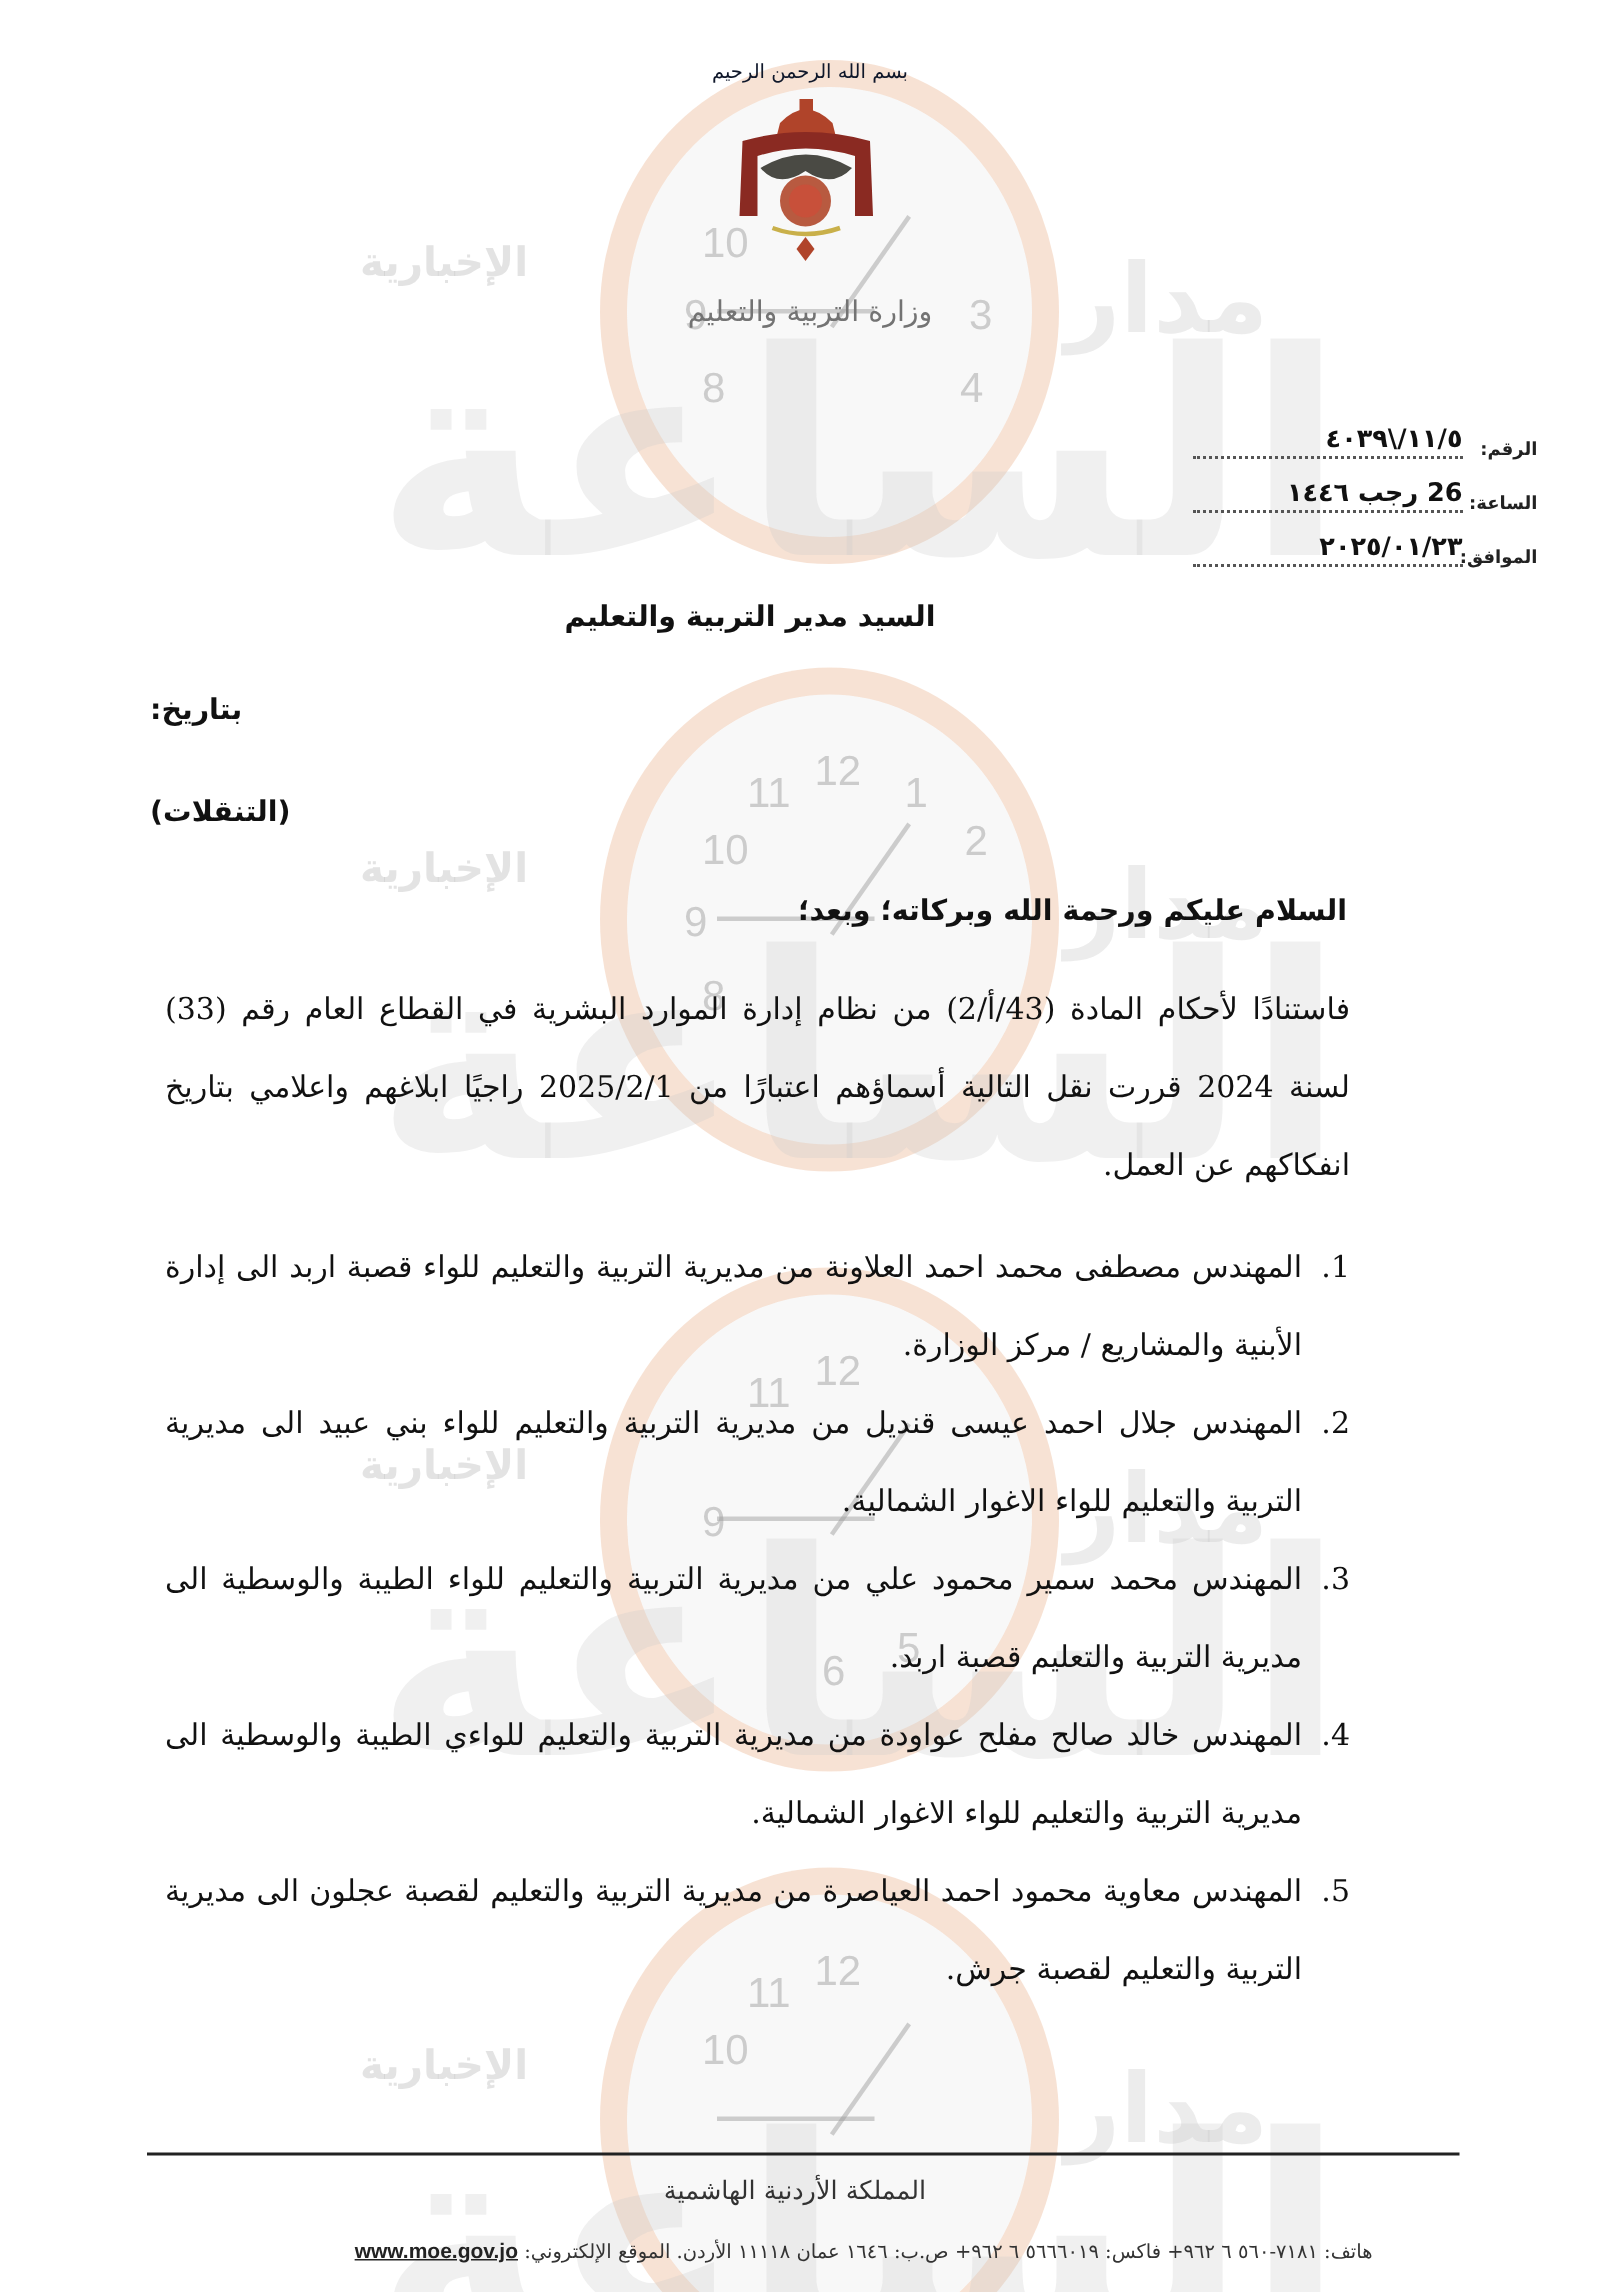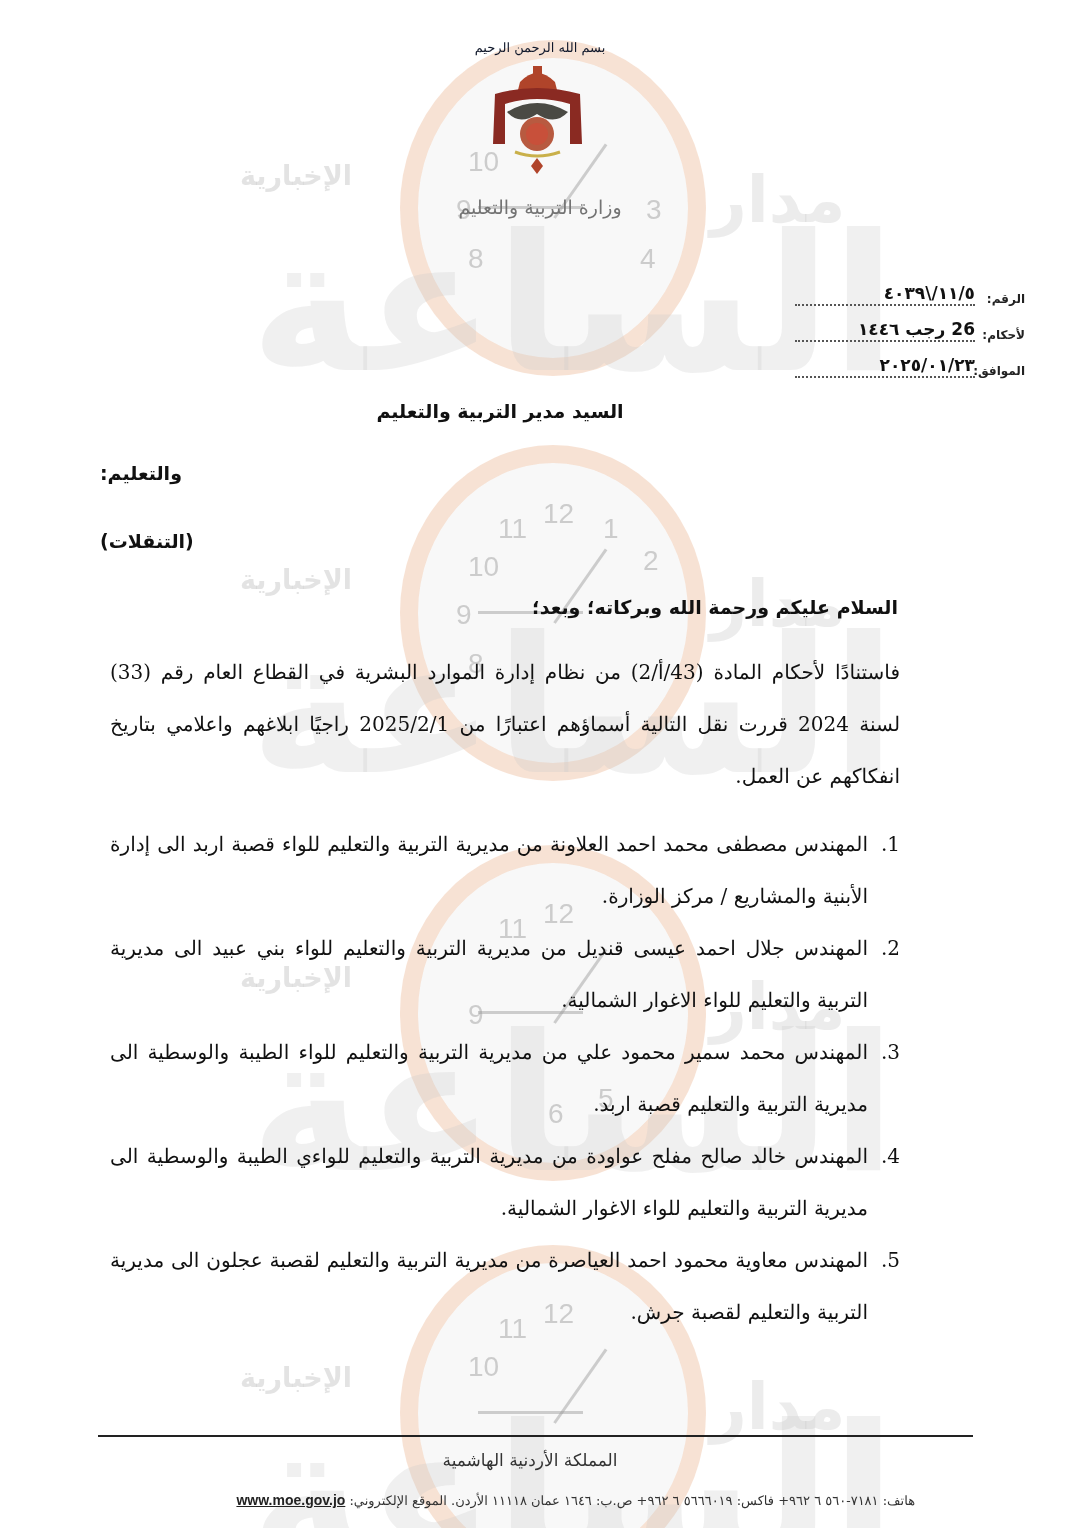--- a/index.html
+++ b/index.html
@@ -123,31 +123,31 @@
   </svg>
 
   <div class="ministry-name">وزارة التربية والتعليم</div>
 
   <div class="ref-block">
     <div class="ref-row">
       <span class="ref-label">الرقم:</span>
       <span class="ref-value">١١/٥/\٤٠٣٩</span>
     </div>
     <div class="ref-row">
-      <span class="ref-label">لأحكام:</span>
+      <span class="ref-label">الساعة:</span>
       <span class="ref-value">26 رجب ١٤٤٦</span>
     </div>
     <div class="ref-row">
       <span class="ref-label">الموافق:</span>
       <span class="ref-value">٢٠٢٥/٠١/٢٣</span>
     </div>
   </div>
 
   <div class="addressee">السيد مدير التربية والتعليم</div>
-  <div class="subject-label">والتعليم:</div>
+  <div class="subject-label">بتاريخ:</div>
   <div class="subject-value">(التنقلات)</div>
   <div class="greeting">السلام عليكم ورحمة الله وبركاته؛ وبعد؛</div>
 
   <div class="body-text intro">
     <p class="intro-p">فاستنادًا لأحكام المادة (43/أ/2) من نظام إدارة الموارد البشرية في القطاع العام رقم (33) لسنة 2024 قررت نقل التالية أسماؤهم اعتبارًا من 2025/2/1 راجيًا ابلاغهم واعلامي بتاريخ انفكاكهم عن العمل.</p>
   </div>
 
   <div class="body-text list">
     <div class="list-item">
       <span class="list-num">1.</span>

